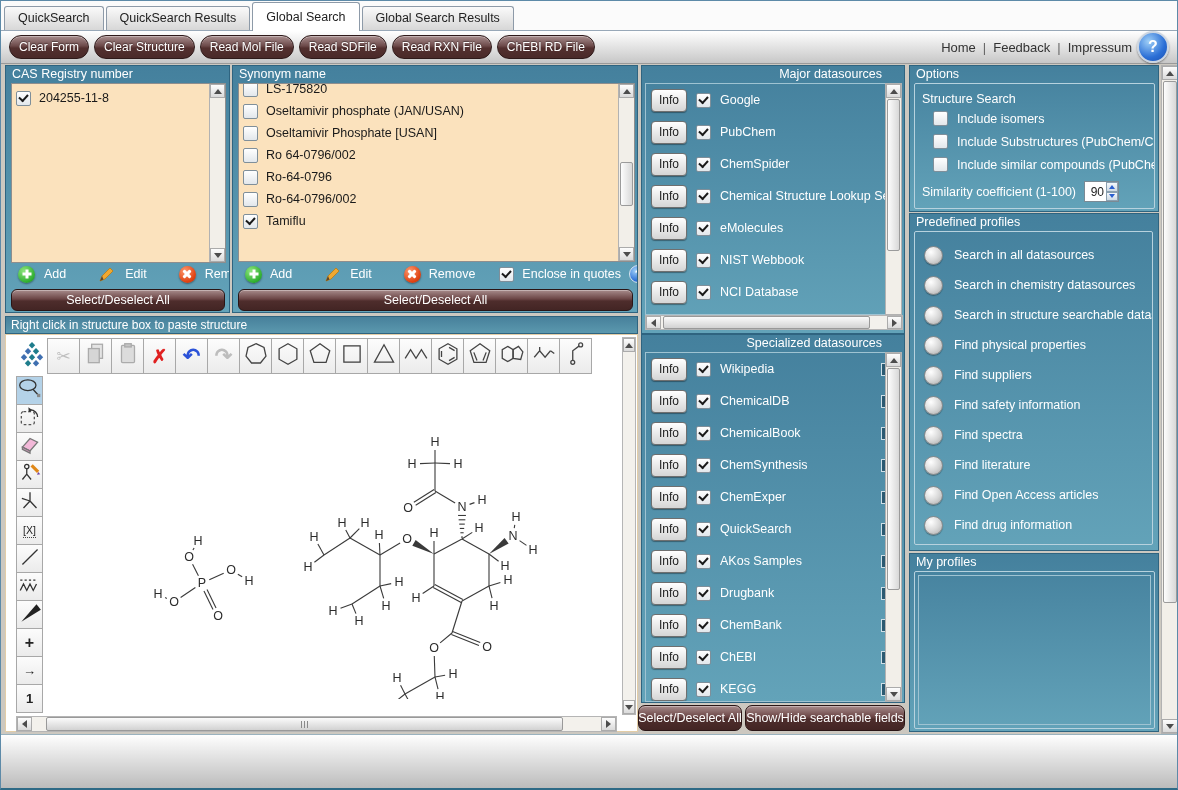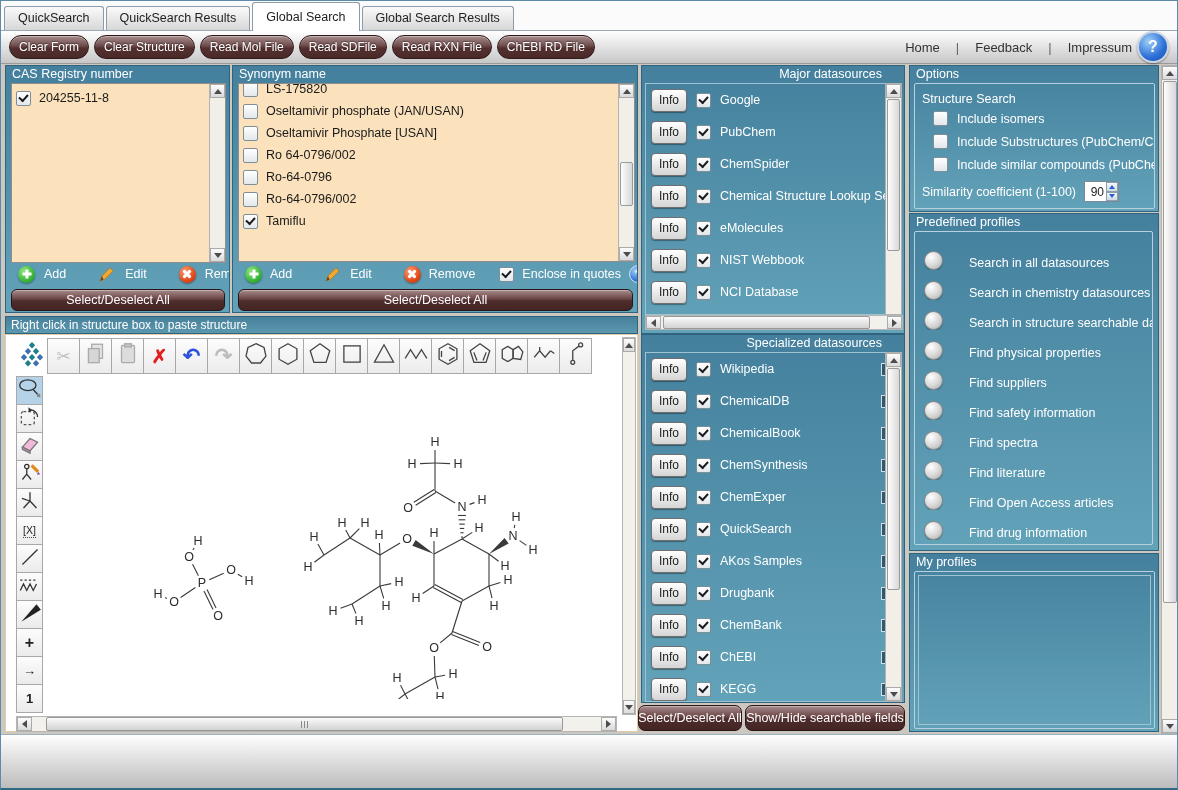--- a/index.html
+++ b/index.html
@@ -10,21 +10,21 @@
     border-bottom:1px solid #98a8b8;display:flex;align-items:flex-end;padding-left:3px;box-sizing:border-box;}
   .tab{height:23px;line-height:23px;padding:0 13px;margin-right:2px;background:linear-gradient(#fafafa,#d7d7d7);
     border:1px solid #8d9aa8;border-bottom:none;border-radius:3px 3px 0 0;font-size:12.5px;color:#222;cursor:default;}
   .tab.active{height:28px;line-height:28px;background:#fff;margin-bottom:-1px;z-index:3;}
   
   #toolbar{position:absolute;left:0;top:30px;width:100%;height:33px;background:linear-gradient(#ffffff,#c7c7c7);
     border-bottom:1px solid #9a9a9a;display:flex;align-items:center;padding:0 8px;box-sizing:border-box;gap:5px;}
   .btn-dark{height:22px;padding:0 9px;border-radius:12px;color:#fff;font-size:12px;display:flex;align-items:center;
     background:linear-gradient(#a98f8f,#6d4a4a 45%,#53302f 55%,#4a2a29);border:1px solid #2f1a1a;
     box-shadow:inset 0 1px 0 rgba(255,255,255,.35);text-shadow:0 -1px 1px rgba(0,0,0,.4);white-space:nowrap;}
-  #toolbar-links{margin-left:auto;display:flex;align-items:center;gap:16px;font-size:13px;color:#333;}
+  #toolbar-links{margin-left:auto;display:flex;align-items:center;gap:7px;font-size:13px;color:#333;}
   .tlink{cursor:default;}
   .sep{color:#666;}
   .help-big{width:28px;height:28px;border-radius:50%;color:#fff;font-weight:bold;font-size:16px;
     background:radial-gradient(circle at 35% 30%,#9fd0f8,#2b6fd6 60%,#1a4fb0);
     border:2px solid #ccd6e2;display:flex;align-items:center;justify-content:center;box-shadow:0 1px 2px rgba(0,0,0,.4);}
   
   .panel{position:absolute;background:linear-gradient(#44809d,#63a3b9);border:1px solid #2f6480;box-sizing:border-box;color:#fff;}
   .ptitle{font-size:12.5px;padding:1px 6px;white-space:nowrap;}
   .ptitle.right{text-align:right;padding-right:22px;}
   
@@ -103,21 +103,21 @@
   
   .groupbox{position:absolute;border:1px solid #b7d2de;border-radius:2px;}
   .optlabel{font-size:12.5px;color:#fff;}
   .optrow{display:flex;align-items:center;gap:9px;font-size:12.5px;color:#fff;white-space:nowrap;overflow:hidden;}
   .spinner{display:flex;align-items:stretch;width:33px;height:19px;background:#fff;border:1px solid #7a8a94;box-sizing:content-box;}
   .spinner .val{flex:1;font-size:12px;color:#222;display:flex;align-items:center;justify-content:flex-end;padding-right:2px;}
   .spincol{width:12px;display:flex;flex-direction:column;}
   .spinbtn{flex:1;background:linear-gradient(#f4f8fc,#cfdae4);border:1px solid #8aa0b0;display:flex;align-items:center;justify-content:center;}
   .tri-up-b{width:0;height:0;border-left:3px solid transparent;border-right:3px solid transparent;border-bottom:4px solid #2b5fd0;}
   .tri-dn-b{width:0;height:0;border-left:3px solid transparent;border-right:3px solid transparent;border-top:4px solid #2b5fd0;}
-  .prow{display:flex;align-items:flex-end;gap:26px;height:30px;padding-left:9px;font-size:12.5px;color:#fff;white-space:nowrap;overflow:hidden;}
+  .prow{display:flex;align-items:center;gap:11px;height:30px;padding-left:9px;font-size:12.5px;color:#fff;white-space:nowrap;overflow:hidden;}
   .radio{width:17px;height:17px;border-radius:50%;border:1px solid #8b8b8b;flex:0 0 auto;
     background:radial-gradient(circle at 35% 30%,#ffffff,#d6d6d6 55%,#a8a8a8);box-shadow:0 1px 1px rgba(0,0,0,.3);}
   
   #footer{position:absolute;left:0;top:733px;width:100%;height:55px;background:linear-gradient(#fefefe,#b9b9b9);border-top:1px solid #9ab2be;}
   svg text{font-family:"Liberation Sans",sans-serif;}
 </style>
 </head>
 <body>
 
 <div id="window">

